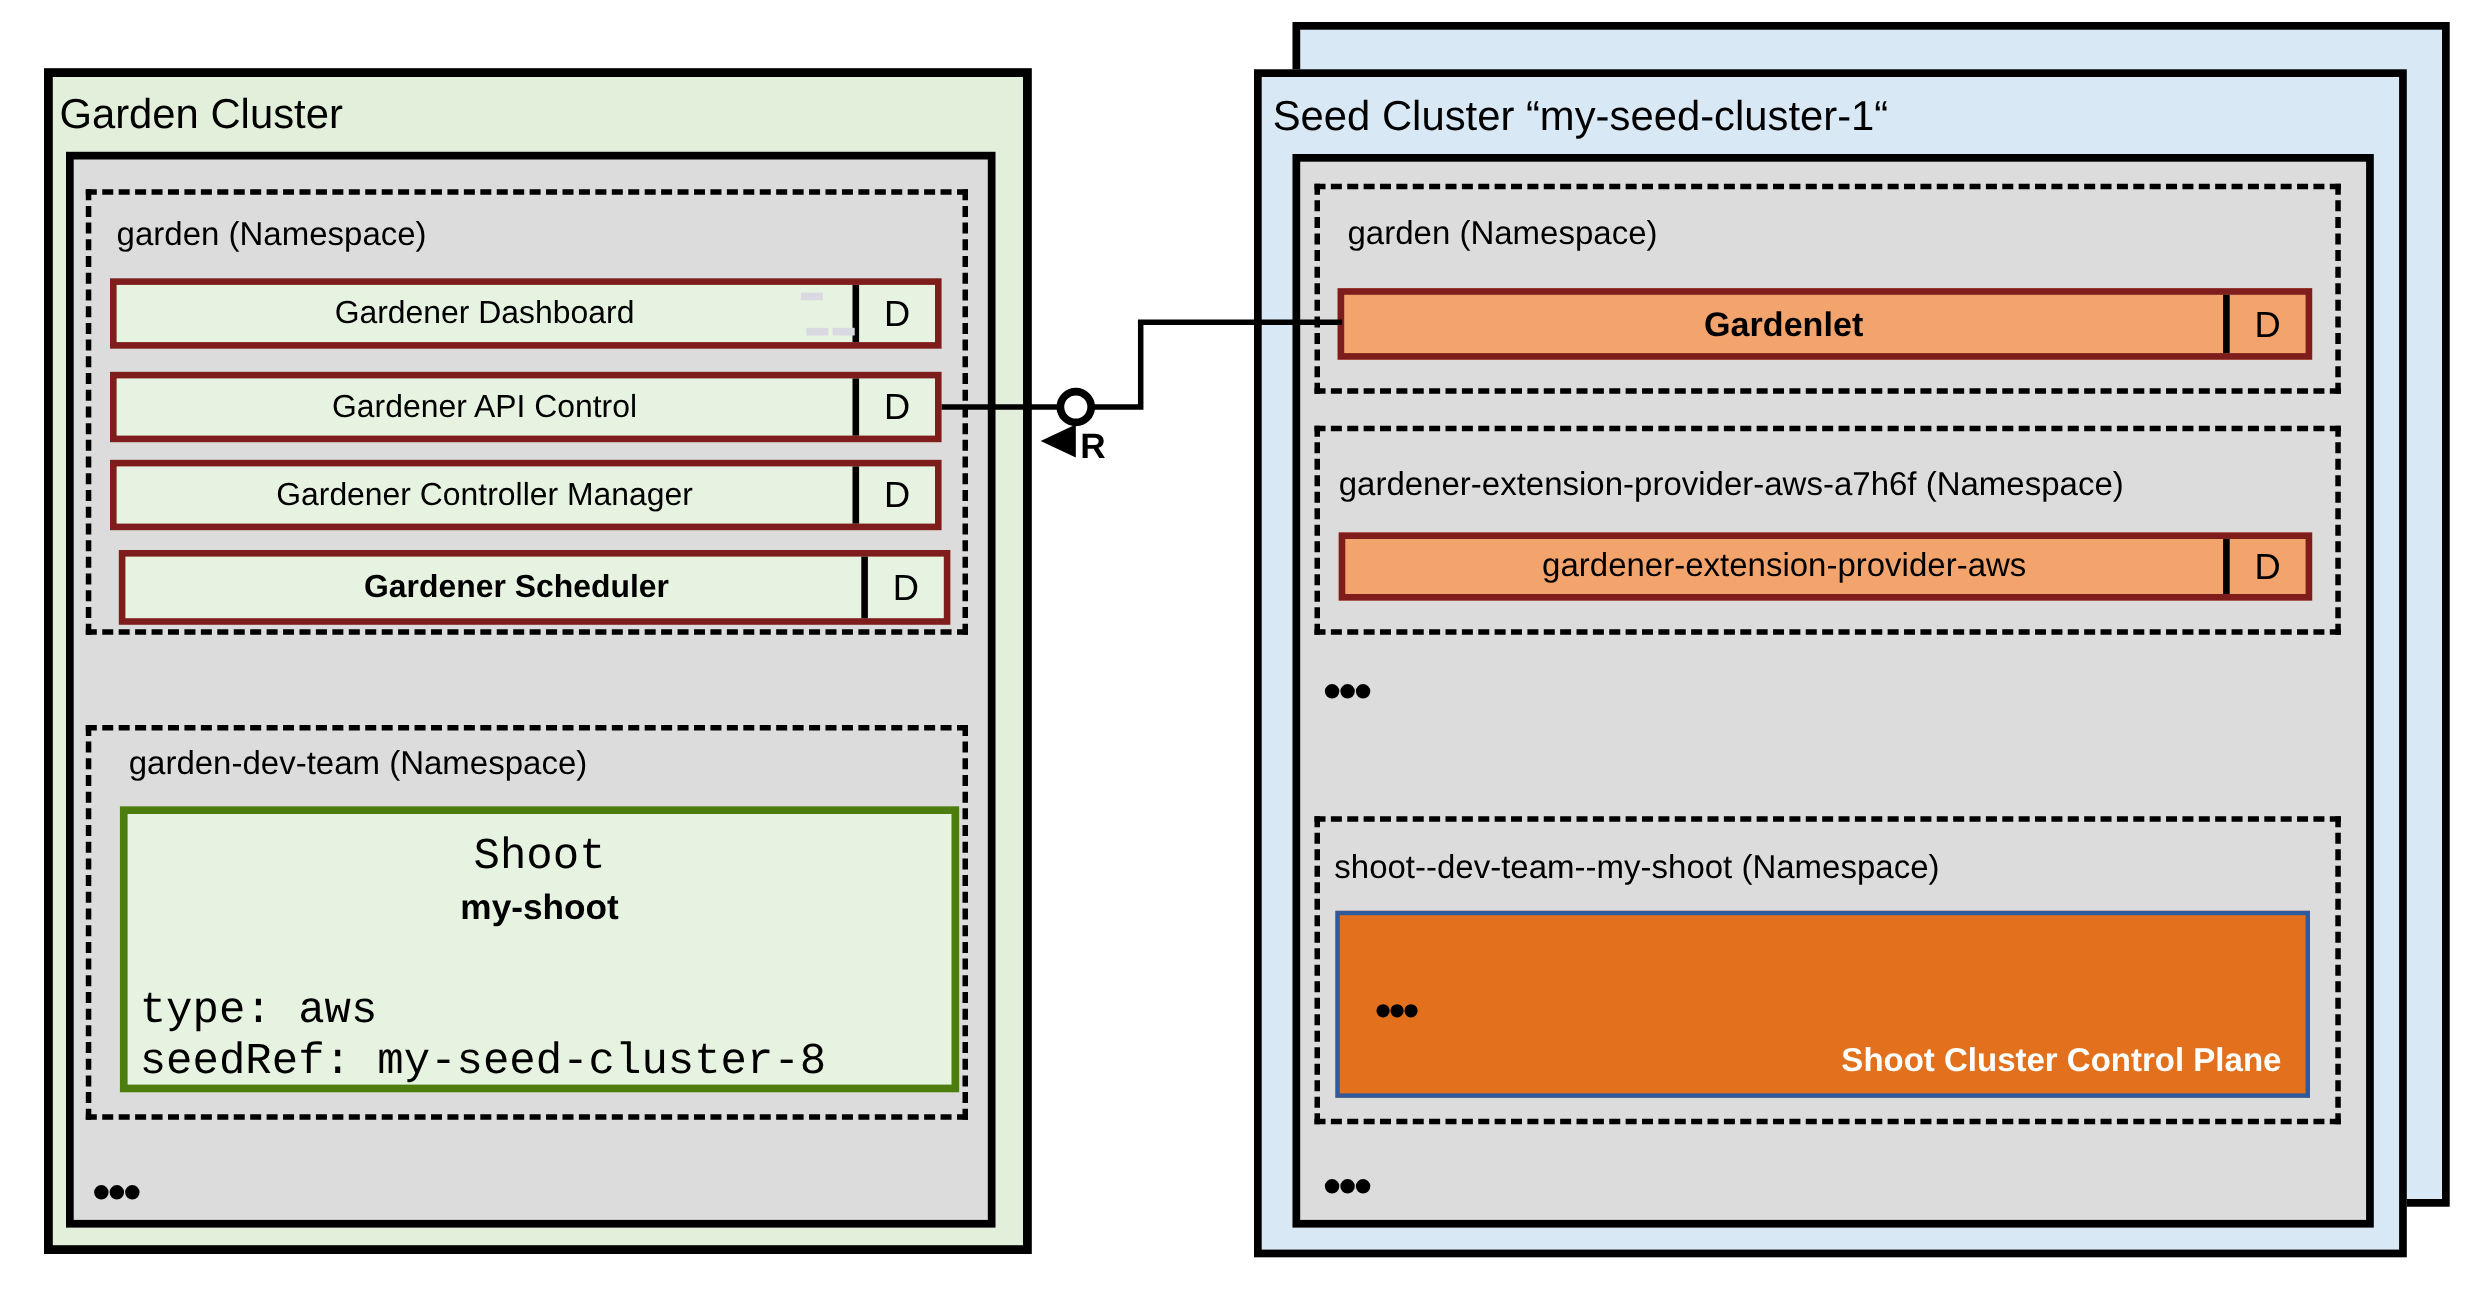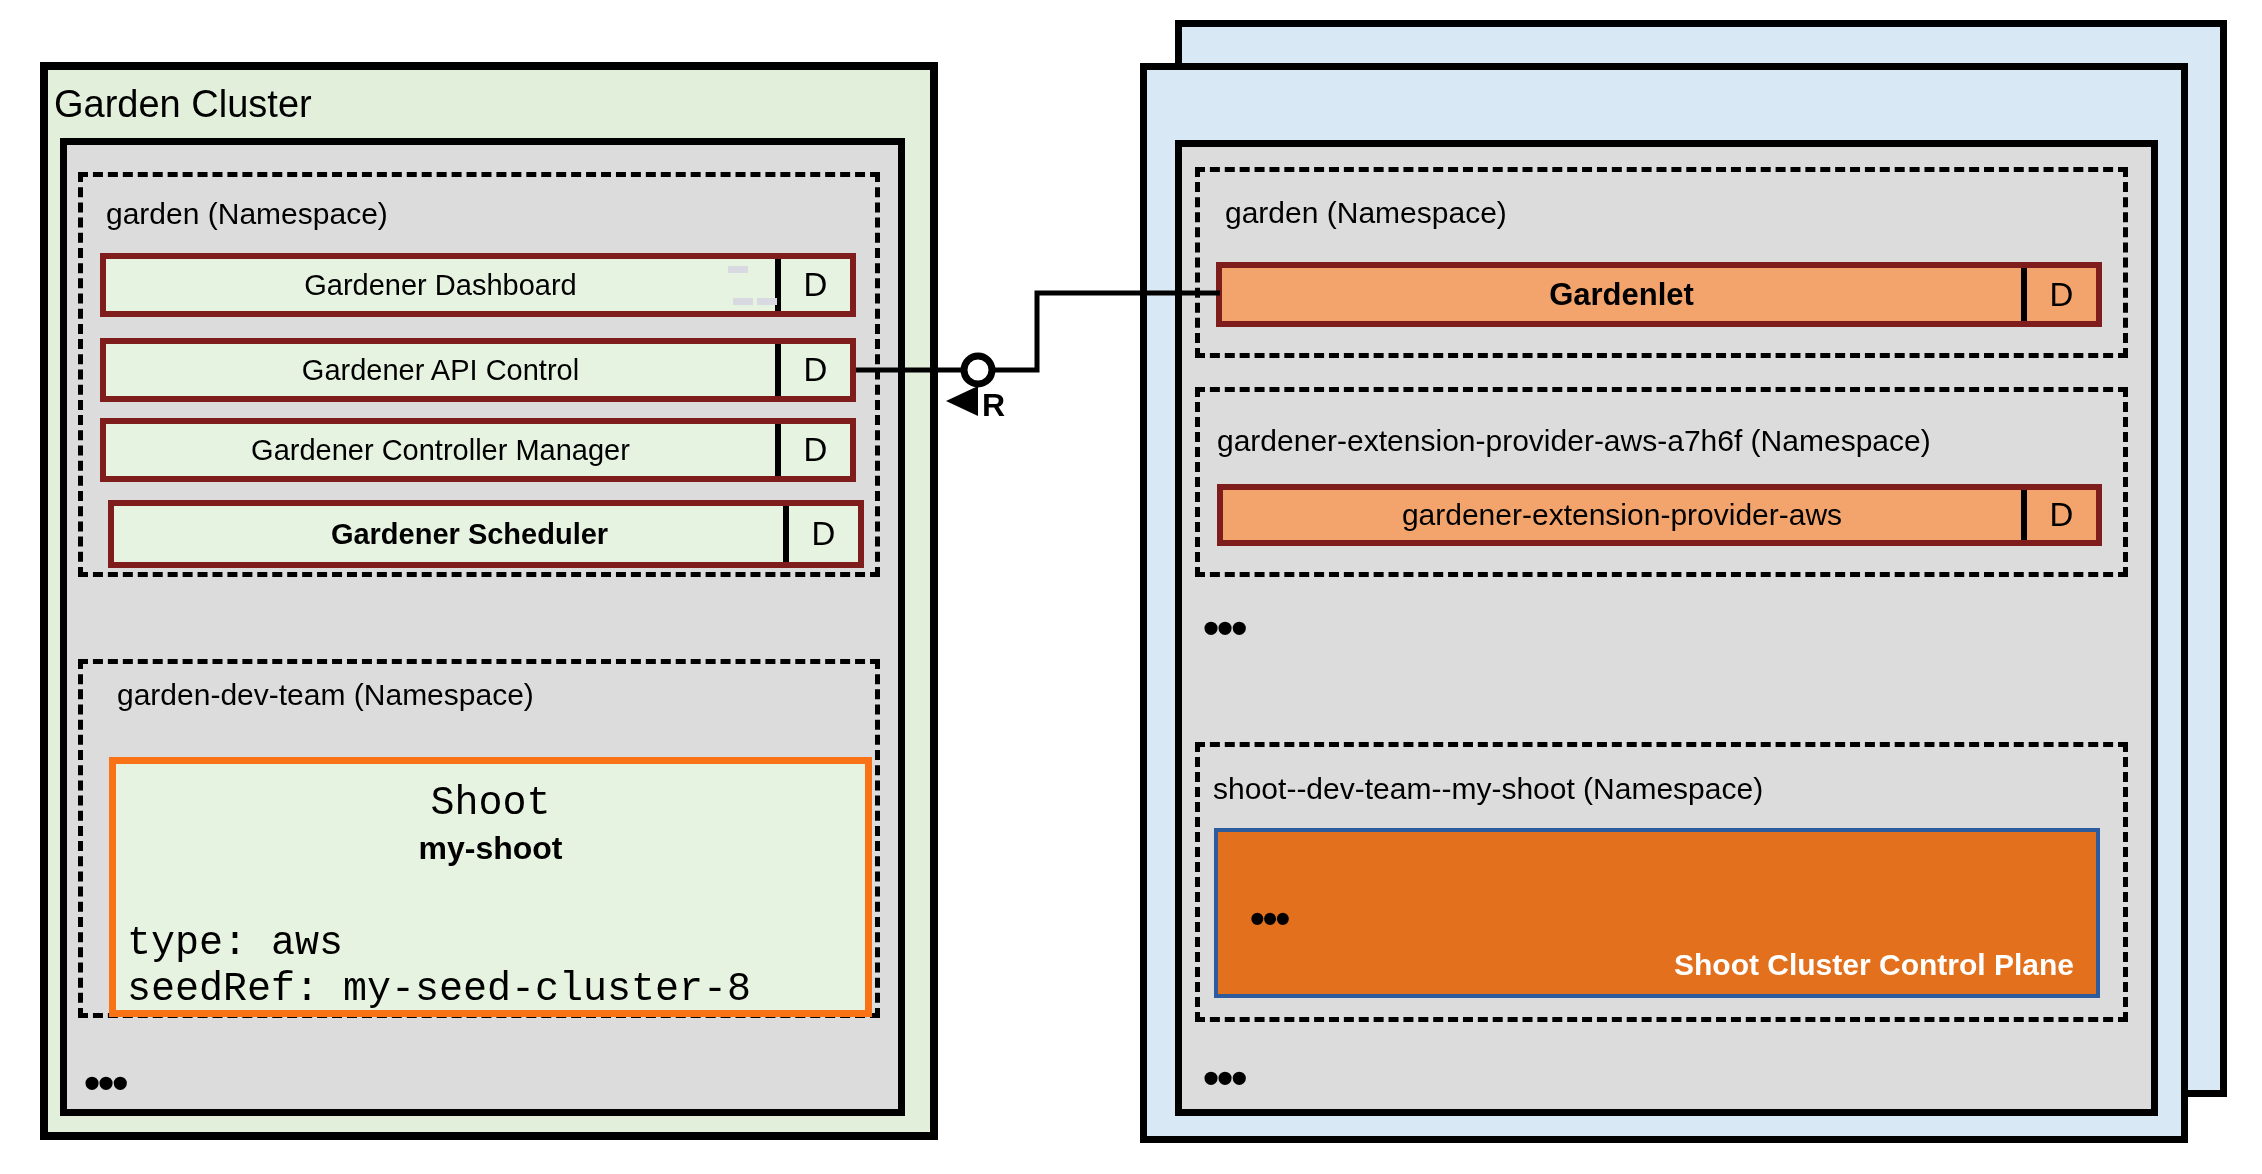--- a/index.html
+++ b/index.html
@@ -15,21 +15,21 @@
   .ns-label{font-weight:normal;font-size:30px;white-space:nowrap;line-height:1.1;}
   .row{display:flex;align-items:stretch;background:#e7f3e1;border:6px solid #7f1d1d;}
   .row.orange{background:#f3a46c;}
   .row-label{flex:1;display:flex;align-items:center;justify-content:center;
     font-size:29px;white-space:nowrap;}
   .row-label.bold{font-weight:bold;}
   .badge{width:69px;border-left:6px solid #000;display:flex;align-items:center;
     justify-content:center;font-size:33px;}
   .dots{font-weight:bold;font-size:46px;letter-spacing:-2px;line-height:0.6;
     white-space:nowrap;}
-  .shootbox{background:#e7f3e1;border:7px solid #f97316;margin-top:24px;}
+  .shootbox{background:#e7f3e1;border:7px solid #4d7c0f;}
   .mono{font-family:"Liberation Mono",monospace;font-size:40px;line-height:1.1;
     white-space:nowrap;}
   .centerline{left:0;right:0;text-align:center;}
   .cp-box{background:#e2701d;border:4px solid #2e5b9e;}
   .cp-caption{color:#ffffff;font-weight:bold;font-size:30px;white-space:nowrap;}
   .artifact{position:absolute;background:#d9d9e2;}
   svg.overlay{position:absolute;left:0;top:0;pointer-events:none;}
 </style>
 </head>
 <body>
@@ -78,20 +78,21 @@
     <div class="abs mono" style="left:11px;top:158px;">type: aws</div>
     <div class="abs mono" style="left:11px;top:204px;">seedRef: my-seed-cluster-8</div>
   </div>
 
   <div class="abs dots" style="left:84px;top:1070px;">•••</div>
 
   <div class="abs cluster" style="left:1175px;top:20px;width:1052px;height:1077px;background:#d9e8f5;border-width:7px;"></div>
 
   <div class="abs cluster" style="left:1140px;top:63px;width:1048px;height:1080px;background:#d9e8f5;border-width:7px;"></div>
 
+  <div class="abs cluster-title" style="left:1157px;top:86px;">Seed Cluster “my-seed-cluster-1“</div>
 
   <div class="abs graybox" style="left:1175px;top:140px;width:983px;height:976px;"></div>
 
   <div class="abs ns" style="left:1195px;top:167px;width:933px;height:191px;"></div>
   <div class="abs ns-label" style="left:1225px;top:196px;">garden (Namespace)</div>
 
   <div class="abs row orange" style="left:1216px;top:262px;width:886px;height:65px;">
     <div class="row-label bold" style="font-size:31px;">Gardenlet</div>
     <div class="badge">D</div>
   </div>

